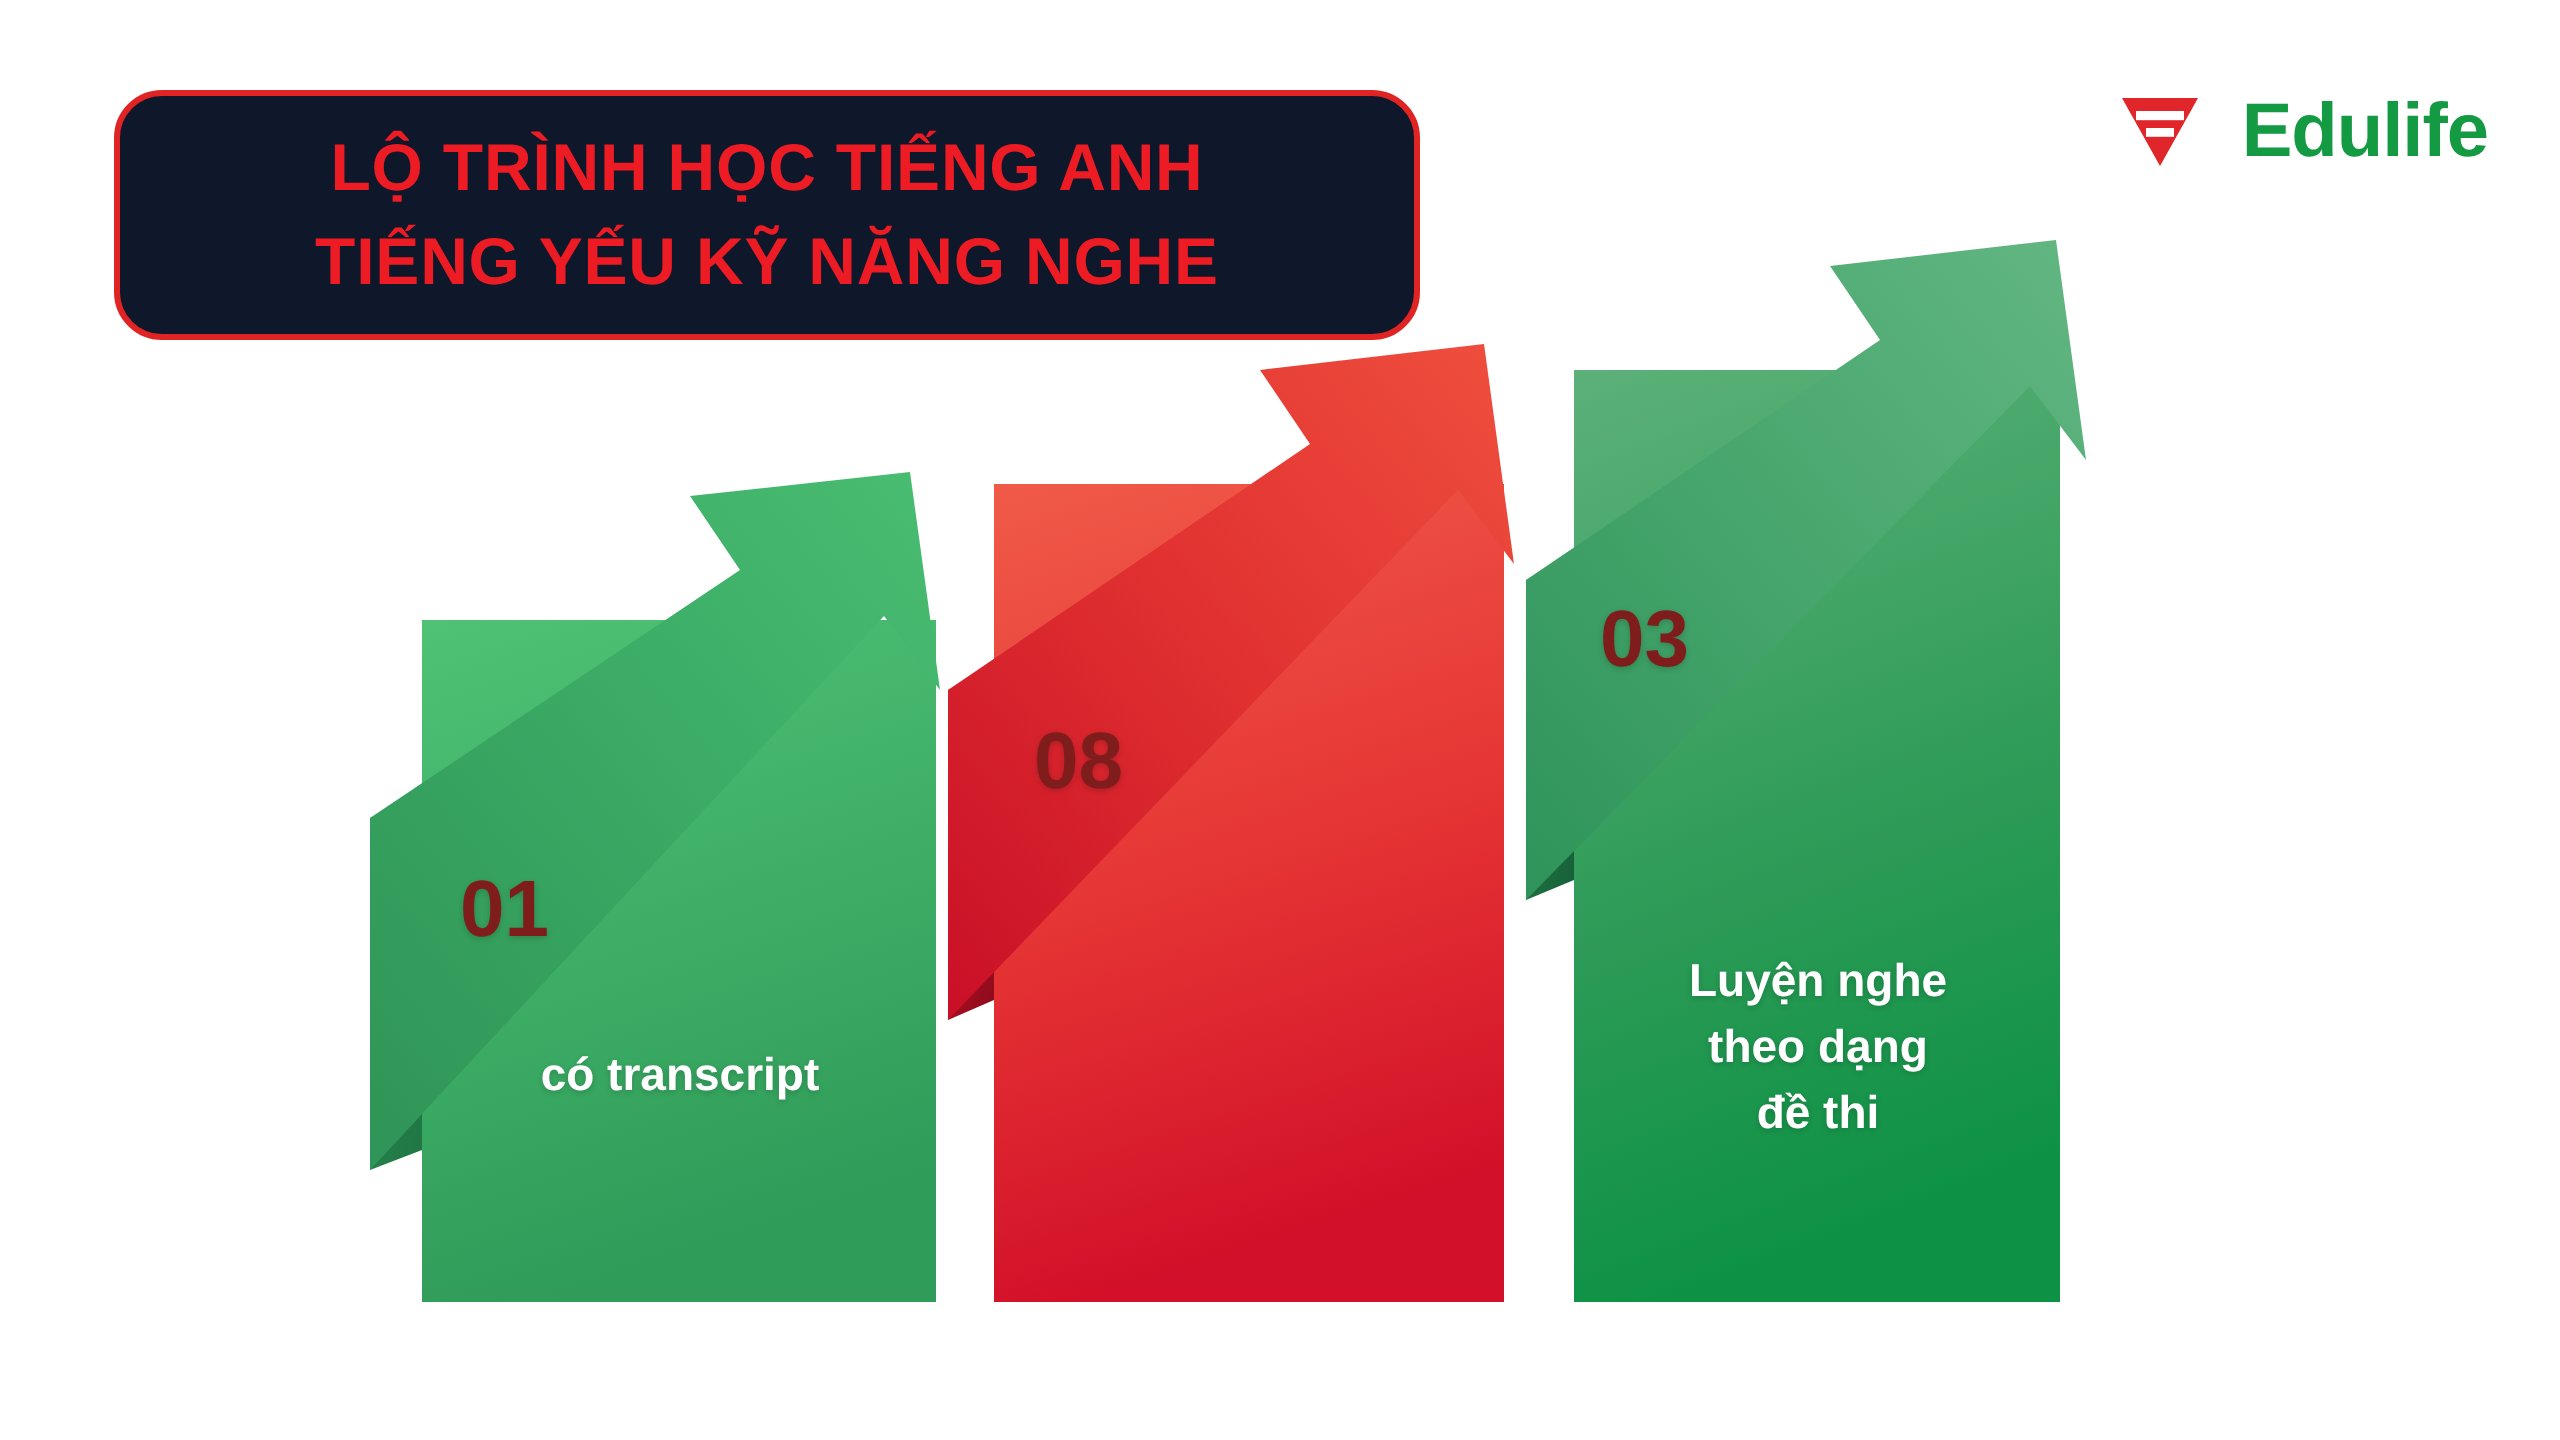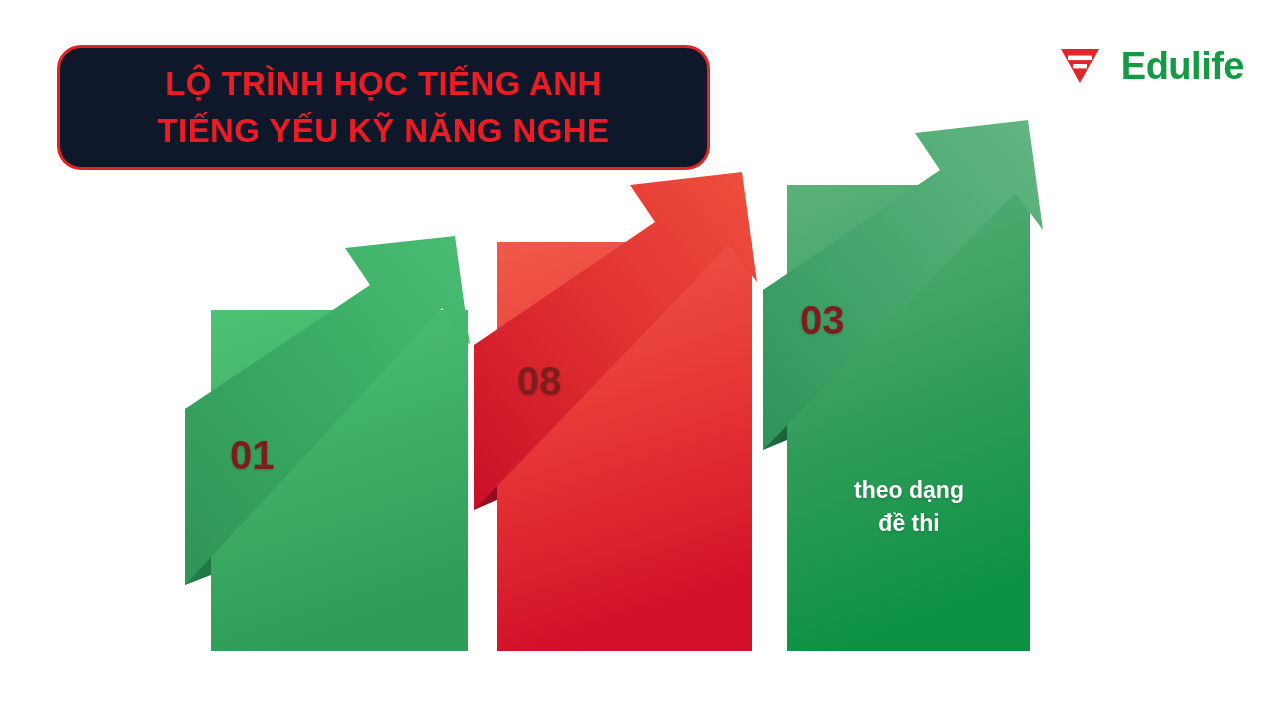--- a/index.html
+++ b/index.html
@@ -180,19 +180,21 @@
     <rect x="13" y="17" width="14" height="4.4" fill="#ffffff"></rect>
   </svg>
   <div id="logo-text">Edulife</div>
 </div>
 
 <div class="step-number" id="num-1">01</div>
 <div class="step-number" id="num-2">08</div>
 <div class="step-number" id="num-3">03</div>
 
 <div class="step-caption" id="cap-1">
+  <div>có transcript</div>
 </div>
 <div class="step-caption" id="cap-2">
 </div>
 <div class="step-caption" id="cap-3">
+  <div>Luyện nghe</div>
   <div>theo dạng</div>
   <div>đề thi</div>
 </div>
 
 </body></html>

